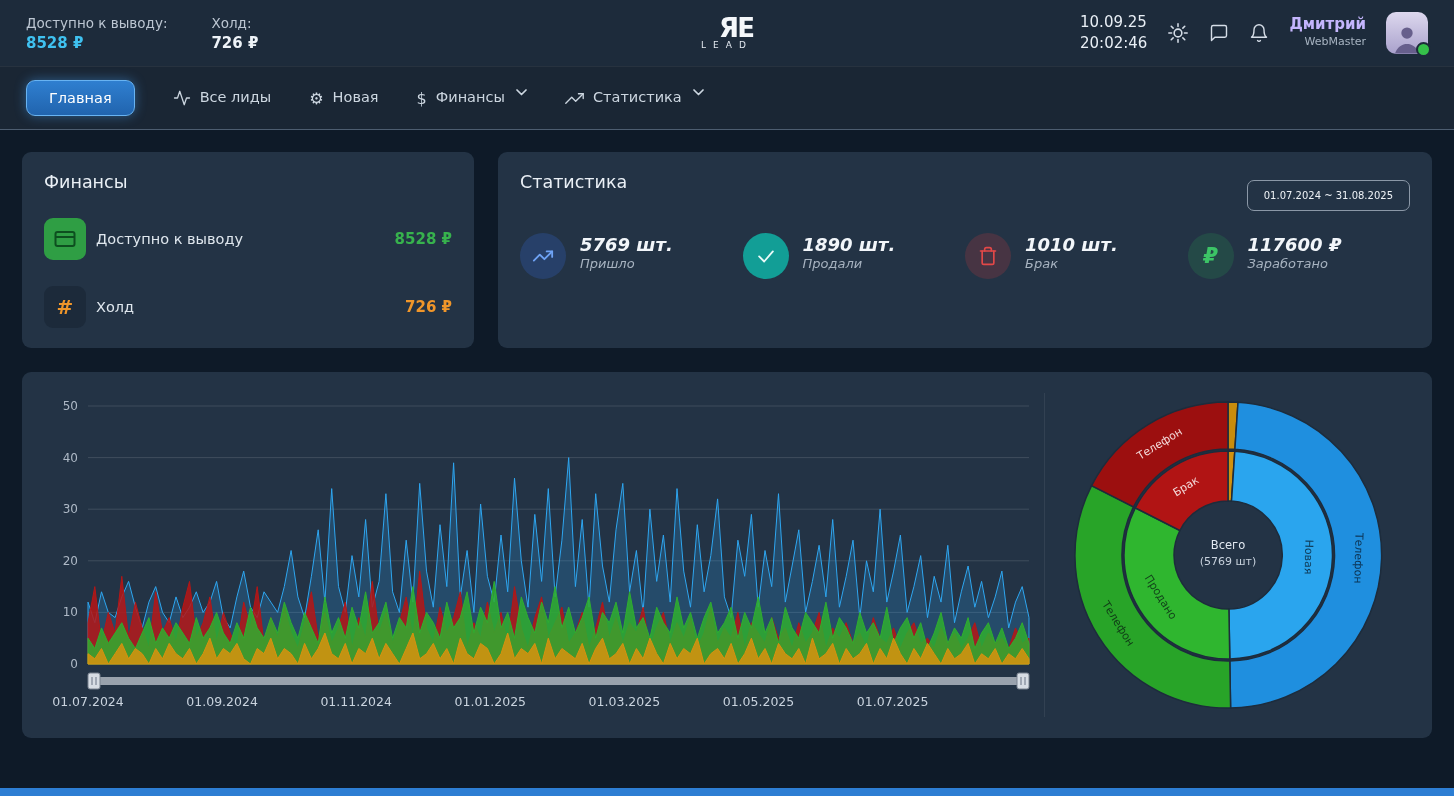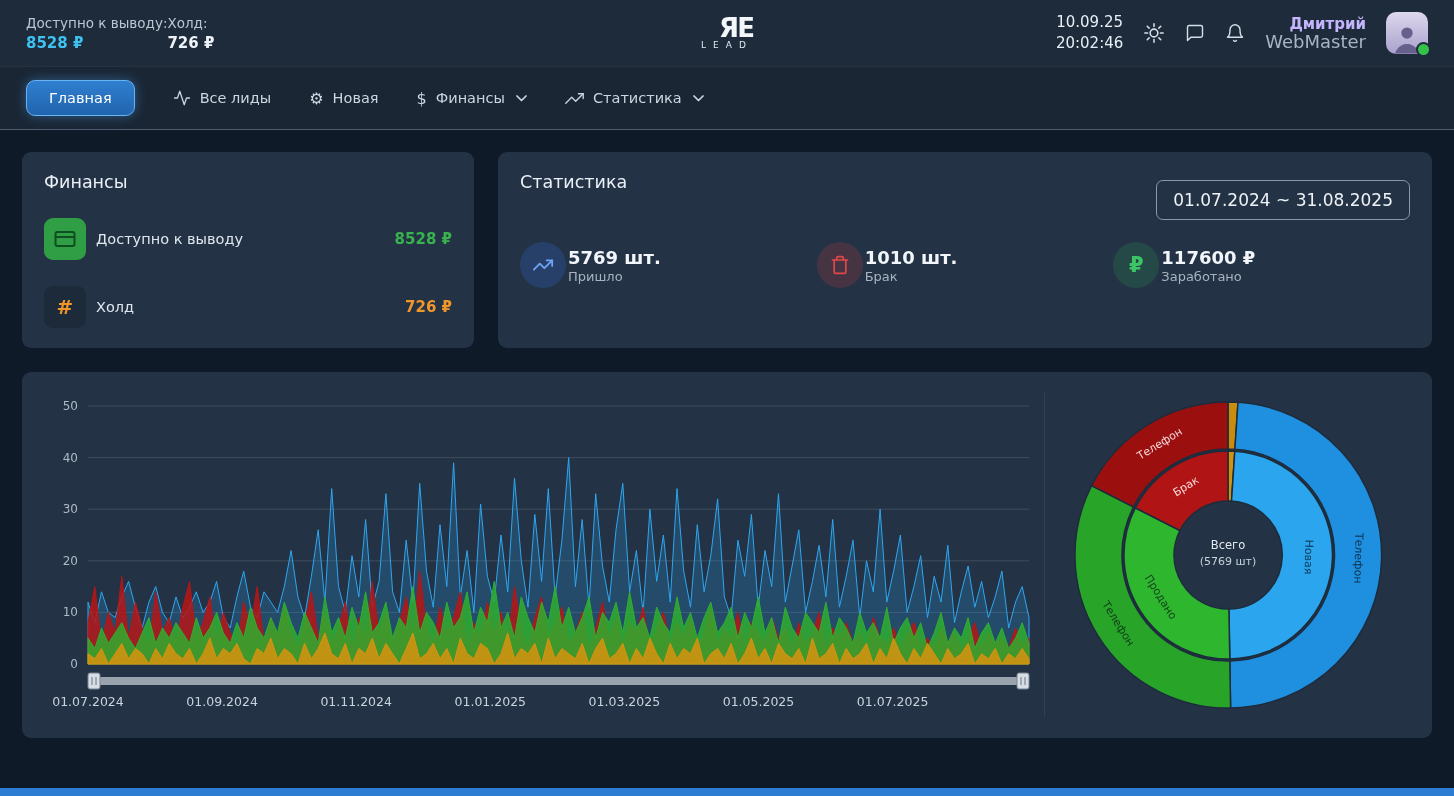--- a/index.html
+++ b/index.html
@@ -3,62 +3,62 @@
 <meta charset="utf-8">
 <style>
   html,body{margin:0;padding:0;}
   body{
     width:1454px;height:796px;overflow:hidden;position:relative;
     background:#0e1a28;color:#e6ecf2;
     font-family:"DejaVu Sans","Liberation Sans",sans-serif;
   }
   
   .topbar{height:66px;background:#1d2b3b;display:flex;align-items:center;padding:0 26px;position:relative;}
-  .balance-group{display:flex;}
+  .balance-group{display:flex;gap:44px;}
   .bal-label{font-size:13.5px;color:#bcc6d2;margin-bottom:3px;}
   .bal-value{font-size:15px;font-weight:bold;color:#eef3f8;}
   .bal-value.cyan{color:#3fc1f0;}
   .logo{position:absolute;left:50%;top:50%;transform:translate(-50%,-50%);text-align:right;cursor:pointer;}
   .logo-main{font-size:26px;font-weight:800;letter-spacing:-2px;color:#f4f7fa;line-height:24px;}
   .logo-sub{font-size:9px;letter-spacing:7px;color:#e3e9f0;}
   .top-right{margin-left:auto;display:flex;align-items:center;gap:20px;}
-  .datetime{text-align:center;font-size:15px;color:#e8eef5;line-height:21px;}
+  .datetime{text-align:left;font-size:15px;color:#e8eef5;line-height:21px;}
   .tb-icon{display:inline-flex;cursor:pointer;color:#d5dde7;}
   .tb-icon svg{stroke:#d5dde7;fill:none;stroke-width:1.7;stroke-linecap:round;stroke-linejoin:round;}
   .user{text-align:right;line-height:17px;cursor:pointer;}
   .user-name{font-size:15px;font-weight:bold;color:#c4b5fd;}
-  .user-role{font-size:18px;color:#a8b4c2;}
+  .user-role{font-size:11px;color:#a8b4c2;}
   .avatar{width:42px;height:42px;border-radius:10px;background:linear-gradient(180deg,#ddd8ee,#a9a1cc);position:relative;cursor:pointer;display:flex;align-items:flex-end;justify-content:center;overflow:visible;}
   .avatar svg{display:block;}
   .status-dot{position:absolute;right:-3px;bottom:-3px;width:11px;height:11px;border-radius:50%;background:#35c04a;border:2px solid #1d2b3b;}
   
   .navbar{height:62px;background:#1a2634;display:flex;align-items:center;gap:38px;padding:0 26px;border-top:1px solid rgba(255,255,255,0.06);border-bottom:1px solid #4d5d70;}
-  .nav-item{display:flex;align-items:center;gap:9px;font-size:14.5px;color:#ccd6e0;cursor:pointer;}
+  .nav-item{display:flex;align-items:flex-start;gap:9px;font-size:14.5px;color:#ccd6e0;cursor:pointer;}
   .nav-item svg{stroke:#ccd6e0;fill:none;stroke-width:1.7;stroke-linecap:round;stroke-linejoin:round;}
   .nav-item .txt-ic{font-size:16px;color:#ccd6e0;}
   .nav-item.active{background:linear-gradient(180deg,#2f7fd0,#2164ae);border:1.5px solid #68b3f2;border-radius:9px;padding:9px 22px;color:#ffffff;font-weight:500;box-shadow:0 0 12px rgba(70,160,245,.45);}
   .chev{margin-left:2px;}
   
   .content{padding:22px 22px 0 22px;display:flex;flex-direction:column;gap:24px;}
   .row1{display:grid;grid-template-columns:452px 1fr;gap:24px;}
   .card{background:#233345;border-radius:9px;padding:20px 22px;}
   .card-title{font-size:17.5px;color:#eaf0f6;font-weight:500;}
   
   .fin-row{display:flex;align-items:center;gap:10px;margin-top:26px;}
   .fin-ic{width:42px;height:42px;border-radius:9px;display:flex;align-items:center;justify-content:center;flex:0 0 auto;}
   .fin-ic.green{background:#2f9e44;}
   .fin-ic.dark{background:#1c2a3a;}
   .fin-ic .hash{font-size:20px;font-weight:bold;color:#f0962a;}
   .fin-label{font-size:14.5px;color:#dfe7ee;}
   .fin-value{margin-left:auto;font-size:15px;font-weight:bold;}
   
   .stats-head{display:flex;justify-content:space-between;align-items:flex-start;}
-  .range-btn{border:1px solid #8b98a7;border-radius:7px;padding:9px 16px;font-size:17px;color:#eef2f6;background:transparent;cursor:pointer;margin-top:8px;font-family:inherit;}
+  .range-btn{border:1px solid #8b98a7;border-radius:7px;padding:9px 16px;font-size:10px;color:#eef2f6;background:transparent;cursor:pointer;margin-top:8px;font-family:inherit;}
   .stats-row{display:flex;margin-top:22px;}
-  .stat-item{flex:1;display:flex;align-items:center;gap:2px;}
+  .stat-item{flex:1;display:flex;align-items:flex-start;gap:14px;font-style:italic;}
   .stat-ic{width:46px;height:46px;border-radius:50%;display:flex;align-items:center;justify-content:center;flex:0 0 auto;}
   .stat-ic svg{fill:none;stroke-width:2;stroke-linecap:round;stroke-linejoin:round;}
   .stat-value{font-size:18px;font-weight:bold;color:#f2f6fa;line-height:23px;}
   .stat-label{font-size:13px;color:#a7b3c0;}
   .stat-ic .rub{font-size:21px;font-weight:bold;}
   
   .chart-card{display:flex;align-items:center;}
   .line-wrap{flex:0 0 1000px;}
   .donut-wrap{flex:1;display:flex;align-items:center;justify-content:center;border-left:1px solid rgba(255,255,255,0.07);}
   
@@ -193,20 +193,31 @@
         <div class="stat-item">
           <div class="stat-ic" style="background:rgba(56,112,235,0.22)">
             <svg width="22" height="22" viewBox="0 0 24 24" stroke="#6fa3f5">
                 <polyline points="22 7 13.5 15.5 8.5 10.5 2 17"></polyline>
                 <polyline points="16 7 22 7 22 13"></polyline>
               </svg>
           </div>
           <div>
             <div class="stat-value">5769 шт.</div>
             <div class="stat-label">Пришло</div>
+          </div>
+        </div>
+        <div class="stat-item">
+          <div class="stat-ic" style="background:#129e96">
+            <svg width="22" height="22" viewBox="0 0 24 24" stroke="#eafaf8">
+                <polyline points="4.5 12.5 10 18 19.5 7"></polyline>
+              </svg>
+          </div>
+          <div>
+            <div class="stat-value">1890 шт.</div>
+            <div class="stat-label">Продали</div>
           </div>
         </div>
         <div class="stat-item">
           <div class="stat-ic" style="background:rgba(214,60,60,0.2)">
             <svg width="20" height="20" viewBox="0 0 24 24" stroke="#e24848">
                 <polyline points="3 6 5 6 21 6"></polyline>
                 <path d="M19 6v14a2 2 0 0 1-2 2H7a2 2 0 0 1-2-2V6m3 0V4a2 2 0 0 1 2-2h4a2 2 0 0 1 2 2v2"></path>
               </svg>
           </div>
           <div>

